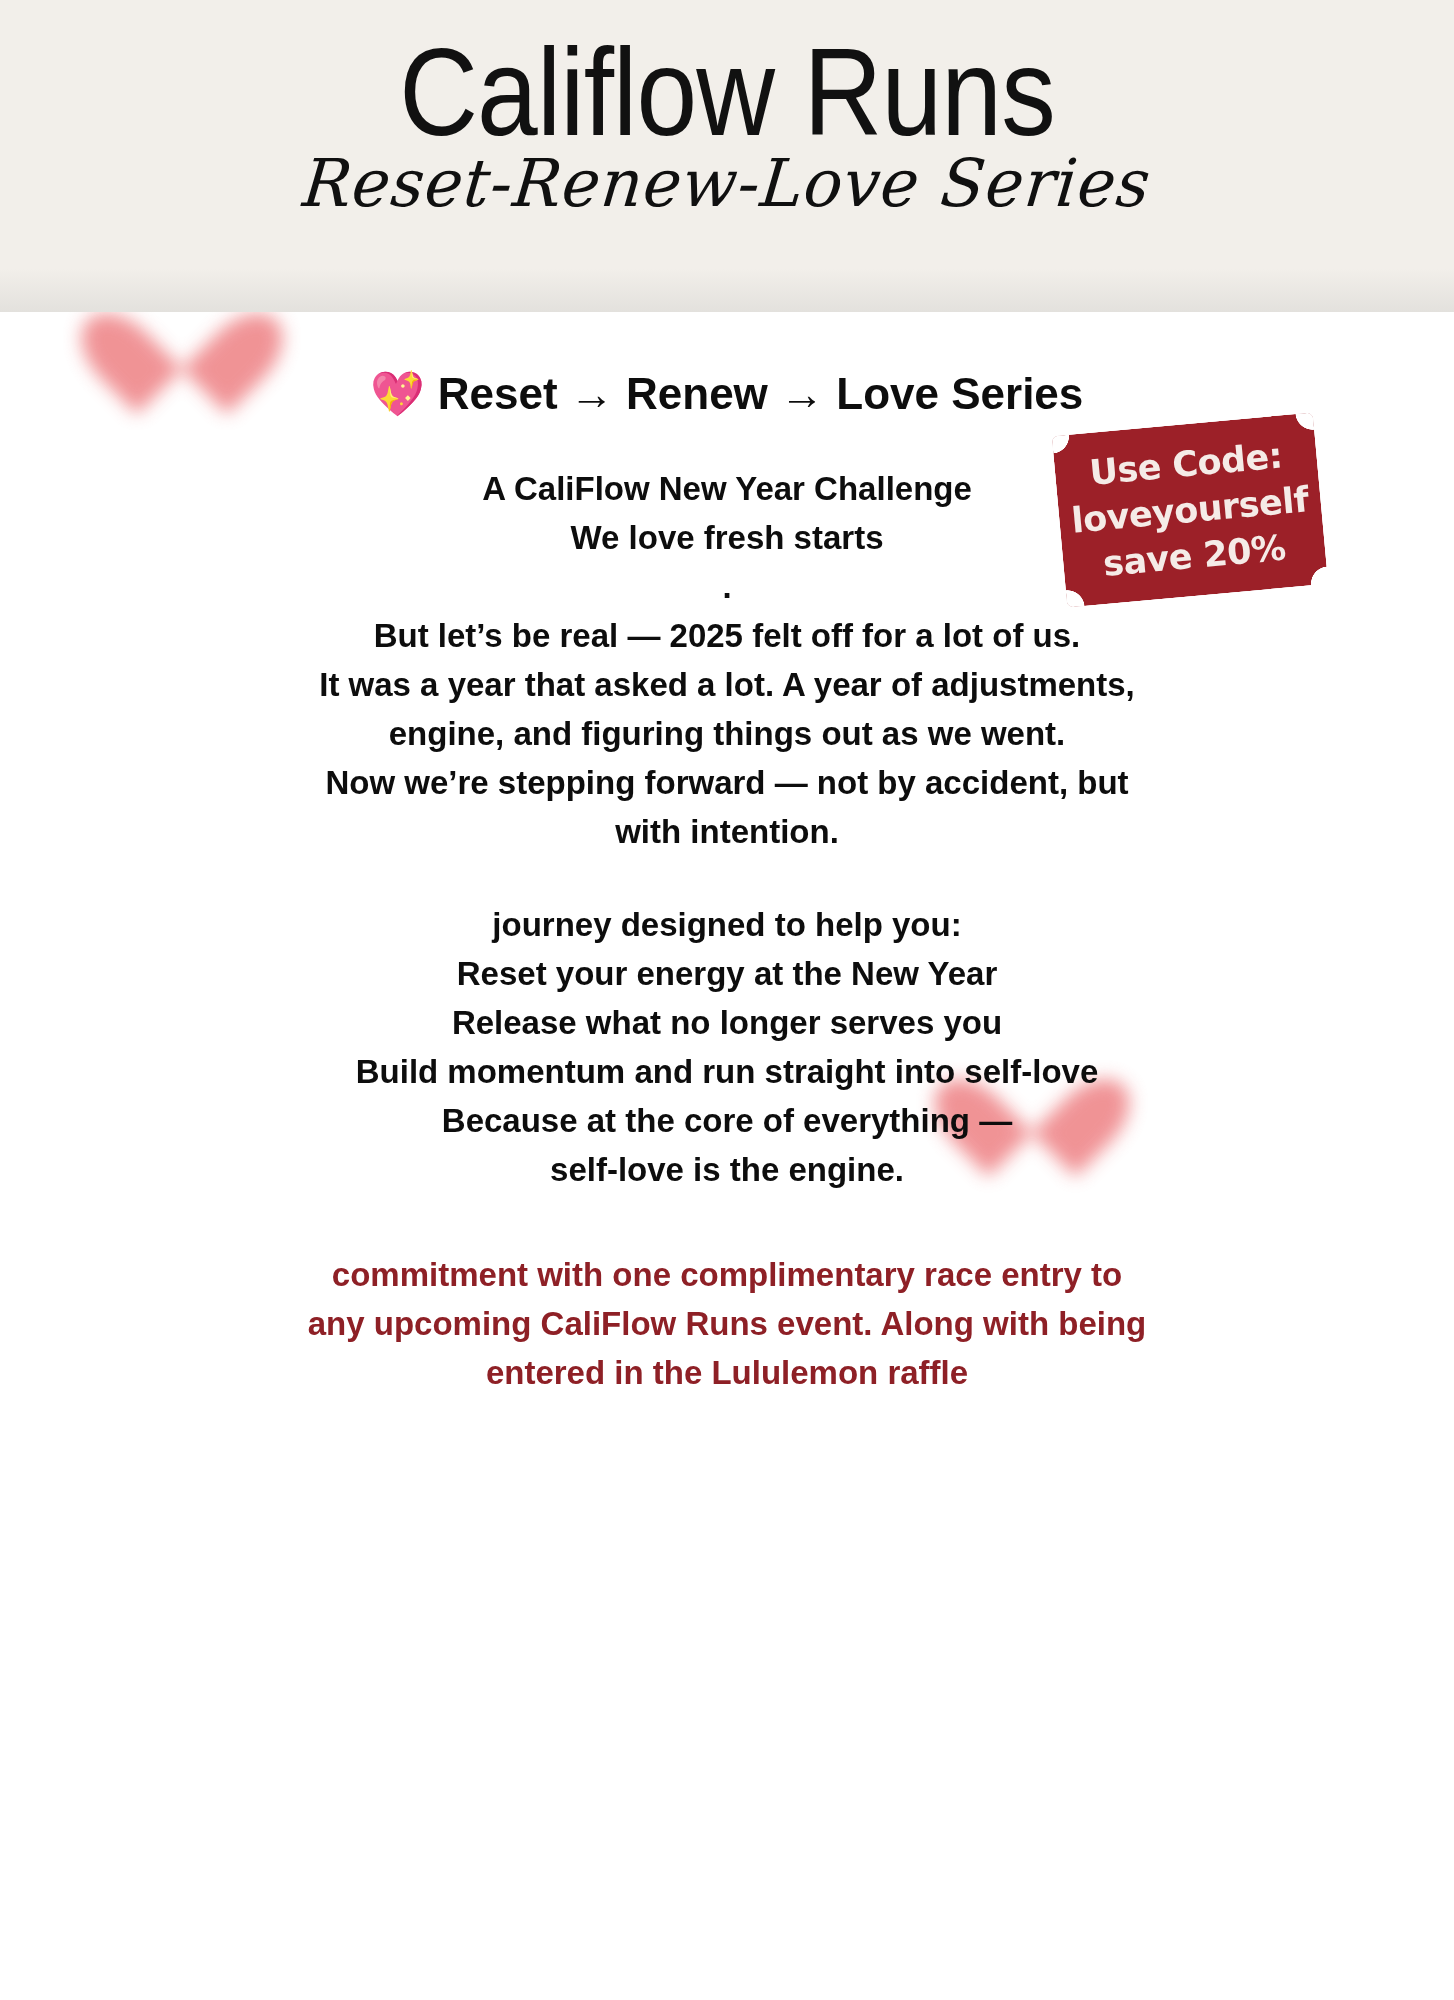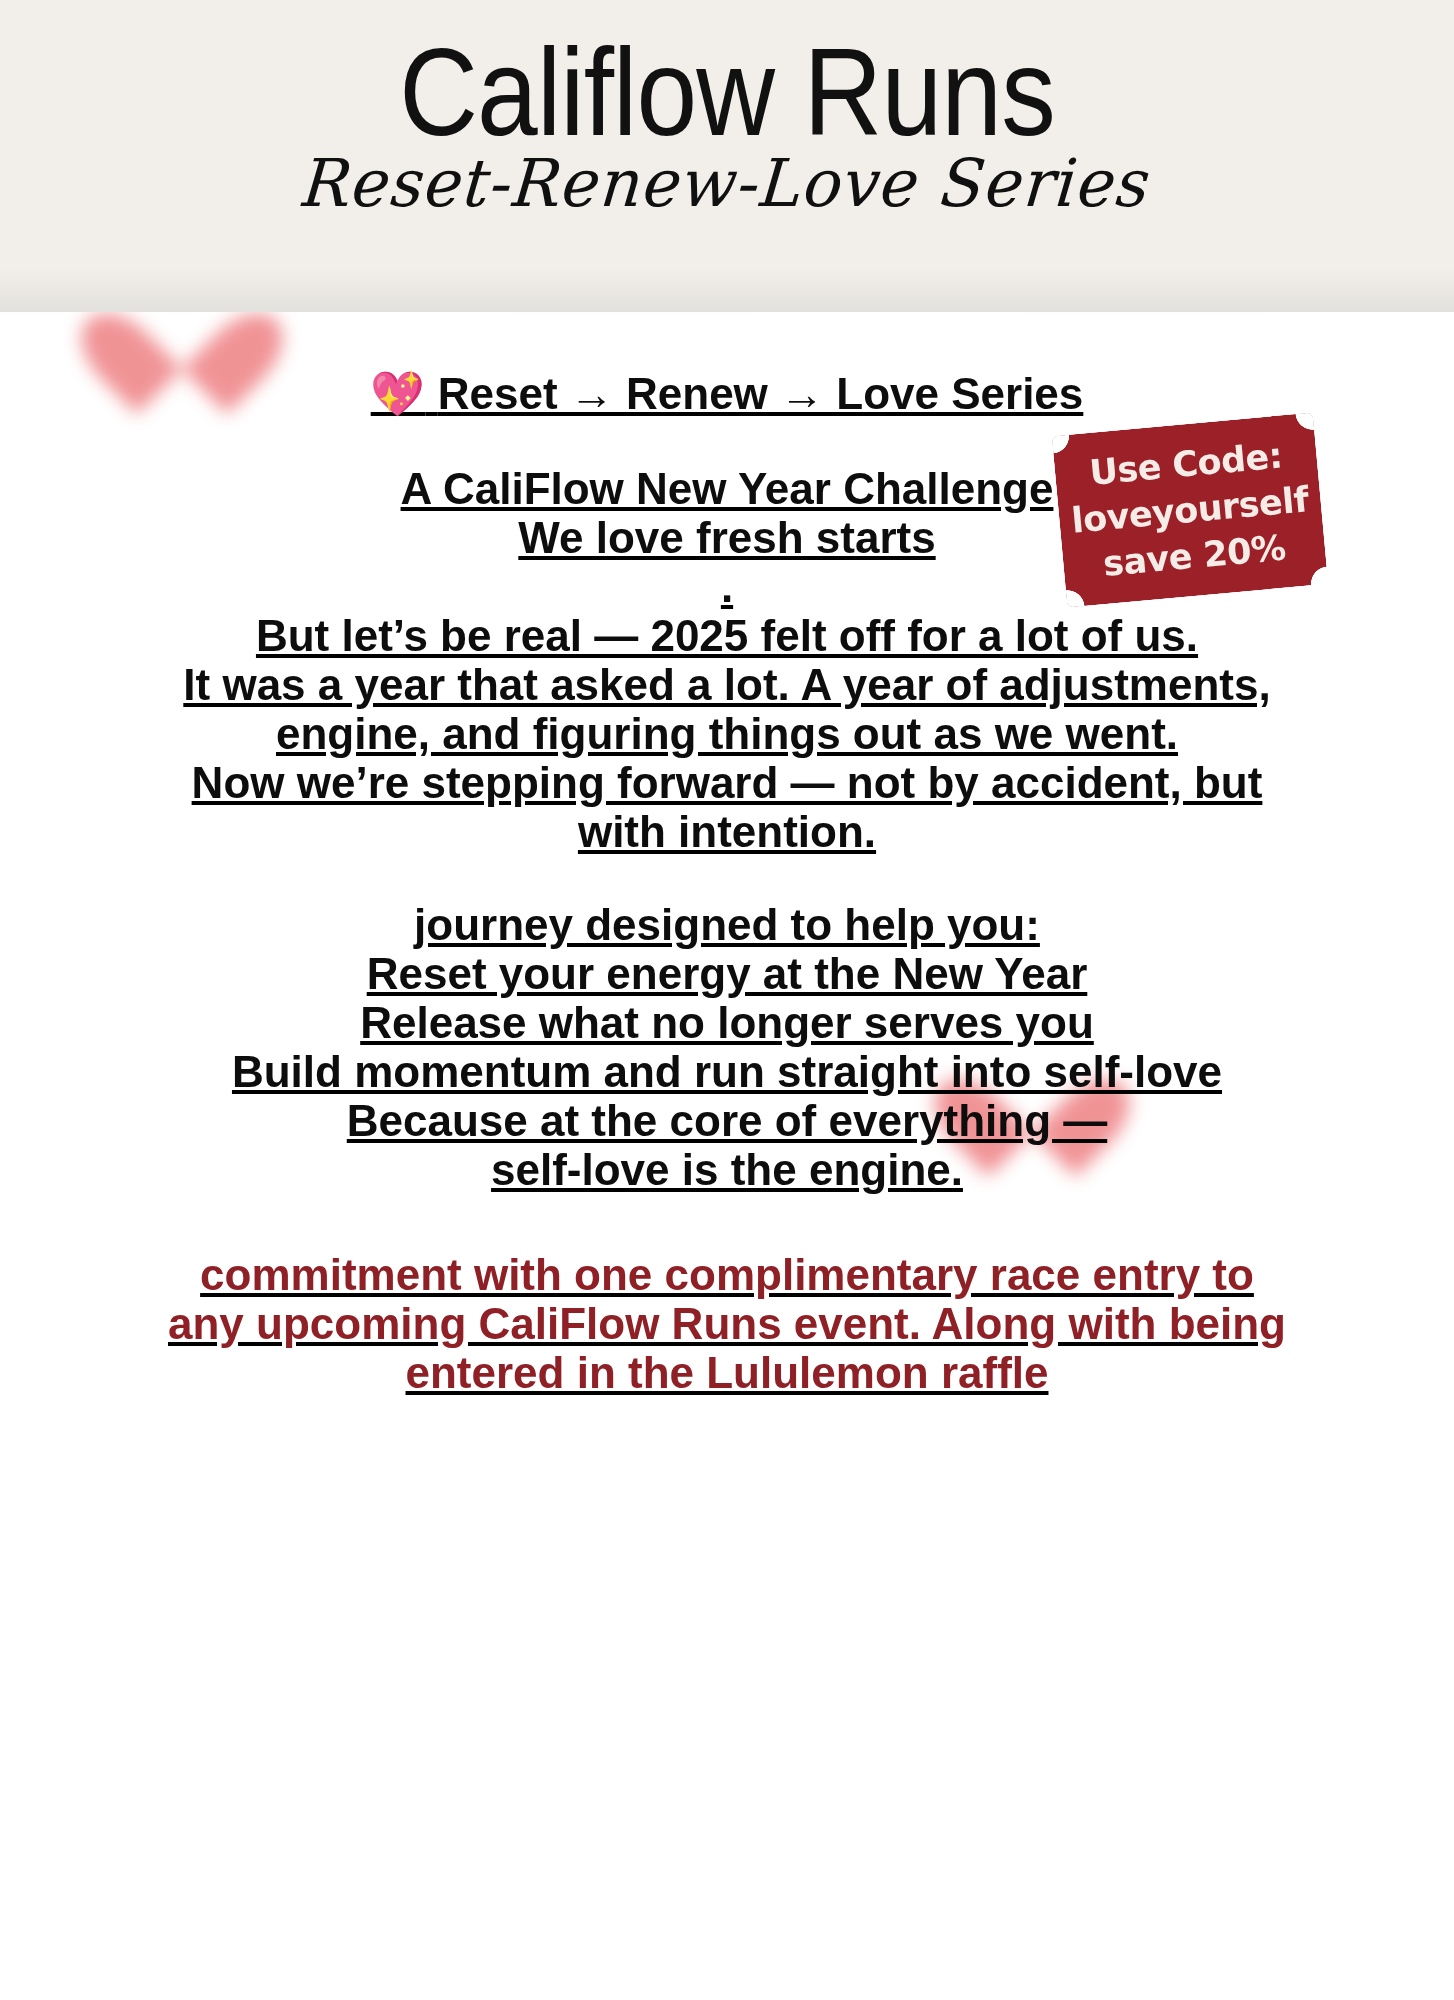--- a/index.html
+++ b/index.html
@@ -87,28 +87,27 @@
     margin-top: -6px;
     transform: scaleX(0.97) skewX(-6deg);
   }
 
   
   #body-wrap {
     position: relative;
     z-index: 2;
     padding: 0 119px;
     text-align: center;
-    text-decoration: underline;
   }
 
   .line {
     font-family: "Liberation Sans Narrow", "Liberation Sans", sans-serif;
     font-weight: bold;
     color: #0d0d0d;
-    font-size: 44px;
+    font-size: 33px;
     line-height: 49px;
     white-space: nowrap;
   }
 
   .spacer-lg { height: 56px; }
   .spacer-md { height: 44px; }
 
   .emoji {
     font-family: "DejaVu Sans", sans-serif;
     font-weight: normal;

